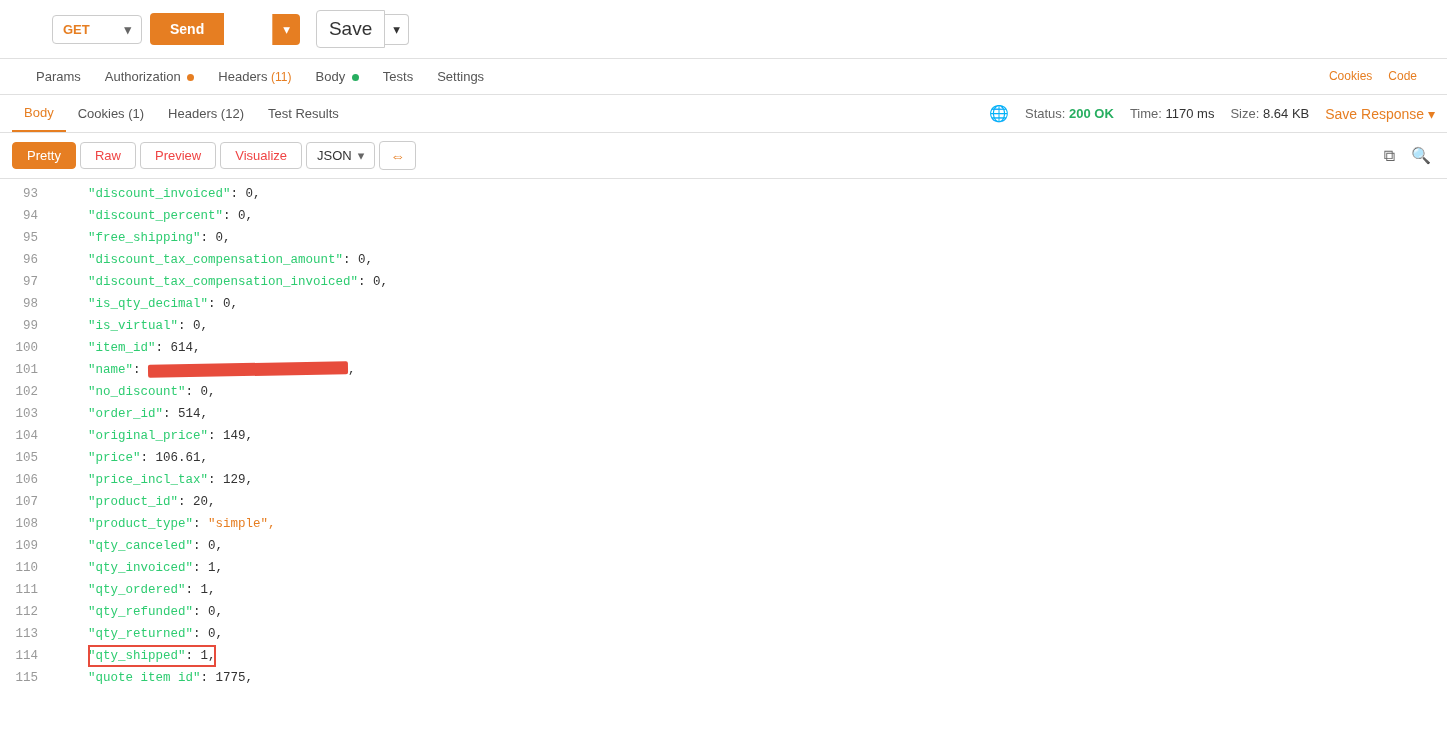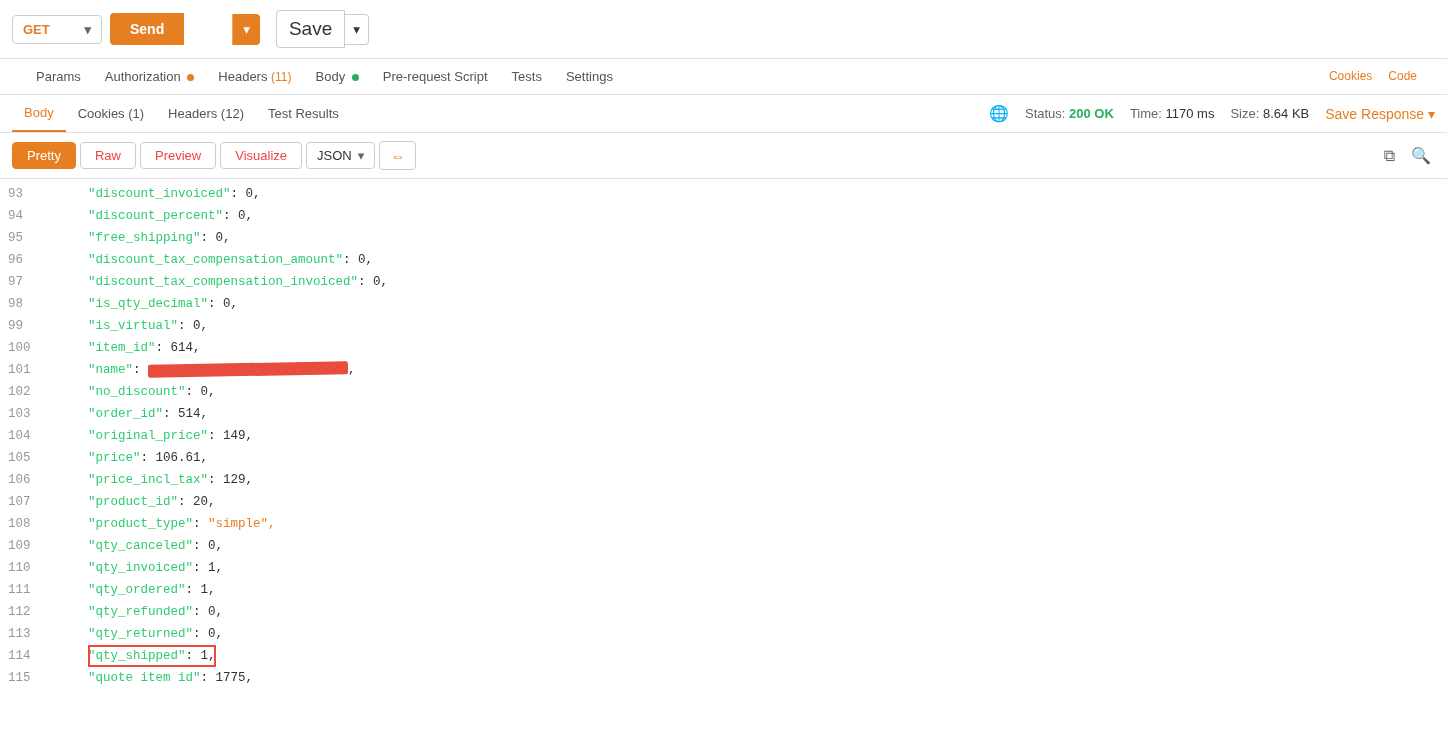--- a/index.html
+++ b/index.html
@@ -1,20 +1,20 @@
 <!DOCTYPE html>
 <html><head>
   <meta charset="utf-8">
   <style>
     * { margin: 0; padding: 0; box-sizing: border-box; }
     body { font-family: -apple-system, BlinkMacSystemFont, 'Segoe UI', sans-serif; background: #fff; font-size: 13px; color: #333; }
 
     
     .top-bar { display: flex; align-items: center; padding: 10px 12px; gap: 8px; border-bottom: 1px solid #e0e0e0; }
-    .method-select { display: flex; align-items: center; background: #fff; border: 1px solid #ccc; border-radius: 4px; padding: 6px 10px; font-size: 13px; font-weight: 600; color: #e67e22; min-width: 90px; justify-content: space-between; cursor: pointer; }
+    .method-select { display: flex; align-items: center; background: #fff; border: 1px solid #ccc; border-radius: 4px; padding: 6px 10px; font-size: 13px; font-weight: 600; color: #e67e22; min-width: 90px; justify-content: space-between; cursor: pointer; margin-left: 40px; }
     .method-select .chevron { color: #666; margin-left: 6px; }
     .url-input { flex: 1; border: 1px solid #ccc; border-radius: 4px; padding: 7px 12px; font-size: 13px; color: #333; outline: none; }
     .send-btn-group { display: flex; align-items: center; gap: 48px; }
     .send-btn { background: #e67e22; color: #fff; border: none; border-radius: 4px 0 0 4px; padding: 8px 20px; font-size: 14px; font-weight: 600; cursor: pointer; }
     .send-chevron { background: #e67e22; color: #fff; border: none; border-left: 1px solid rgba(255,255,255,0.3); border-radius: 0 4px 4px 0; padding: 8px 10px; cursor: pointer; }
     .save-btn-group { display: flex; align-items: center; margin-left: 8px; }
     .save-btn { background: #fff; color: #333; border: 1px solid #ccc; border-radius: 4px 0 0 4px; padding: 7px 12px; font-size: 19px; cursor: pointer; }
     .save-chevron { background: #fff; color: #333; border: 1px solid #ccc; border-left: none; border-radius: 0 4px 4px 0; padding: 7px 8px; cursor: pointer; }
 
     
@@ -41,21 +41,21 @@
     .fmt-btn { padding: 5px 14px; border: 1px solid #ccc; border-radius: 4px; background: #fff; font-size: 13px; cursor: pointer; color: #ef4444; }
     .fmt-btn.active { background: #e67e22; color: #fff; border-color: #e67e22; }
     .fmt-select { display: flex; align-items: center; border: 1px solid #ccc; border-radius: 4px; padding: 5px 10px; font-size: 13px; cursor: pointer; background: #fff; }
     .fmt-select .chevron { margin-left: 6px; color: #666; }
     .fmt-icon { padding: 5px 10px; border: 1px solid #ccc; border-radius: 4px; cursor: pointer; background: #fff; font-size: 15px; color: #e67e22; }
     .right-icons { margin-left: auto; display: flex; gap: 8px; }
     .icon-btn { background: none; border: none; cursor: pointer; color: #666; font-size: 16px; padding: 4px; }
 
     
     .code-area { display: flex; overflow: auto; font-family: 'Courier New', Courier, monospace; font-size: 12.5px; line-height: 22px; background: #fff; min-height: 500px; }
-    .line-numbers { padding: 4px 12px 4px 8px; color: #999; user-select: none; background: #fff; min-width: 50px; border-right: none; }
+    .line-numbers { padding: 4px 12px 4px 8px; color: #999; text-align: right; user-select: none; background: #fff; min-width: 50px; border-right: none; }
     .line-numbers div { line-height: 22px; }
     .code-content { flex: 1; padding: 4px 8px; overflow-x: auto; }
     .code-line { line-height: 22px; white-space: pre; }
     .k { color: #2ecc71; } 
     .s { color: #e67e22; } 
     .n { color: #333; } 
     .p { color: #333; } 
 
     
     .highlight-box { background: #fff; outline: 2px solid #e74c3c; outline-offset: -2px; display: inline-block; }
@@ -92,21 +92,20 @@
     <span class="dot dot-orange"></span>
   </div>
   <div class="tab">
     <span>Headers</span>
     <span class="count">(11)</span>
   </div>
   <div class="tab">
     <span>Body</span>
     <span class="dot dot-green"></span>
   </div>
-  <div class="tab"><span>Pre-request Script</span></div>
   <div class="tab"><span>Tests</span></div>
   <div class="tab"><span>Settings</span></div>
   <div class="right-tabs">
     <span class="link">Cookies</span>
     <span class="link">Code</span>
   </div>
 </div>
 
 <div class="response-tabs">
   <div class="tab active"><span>Body</span></div>

